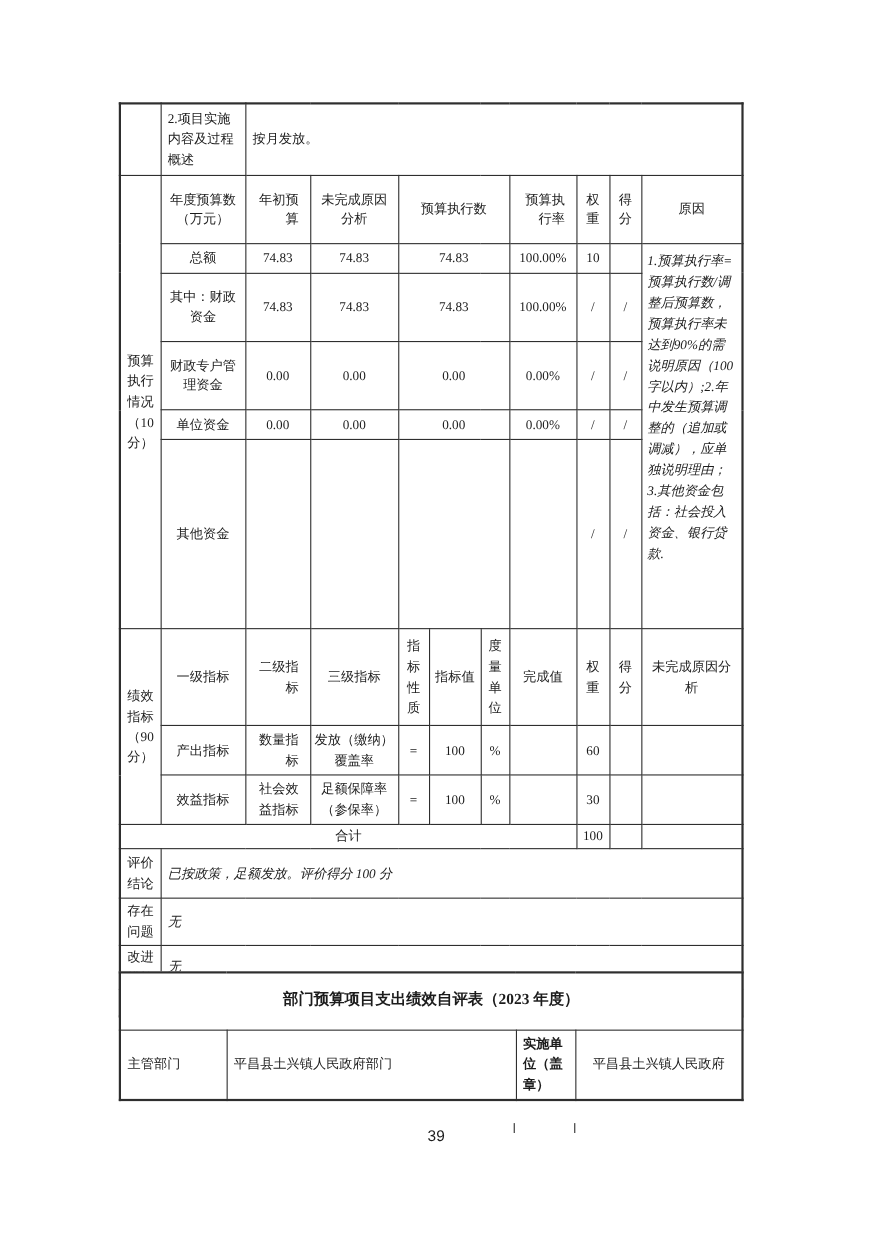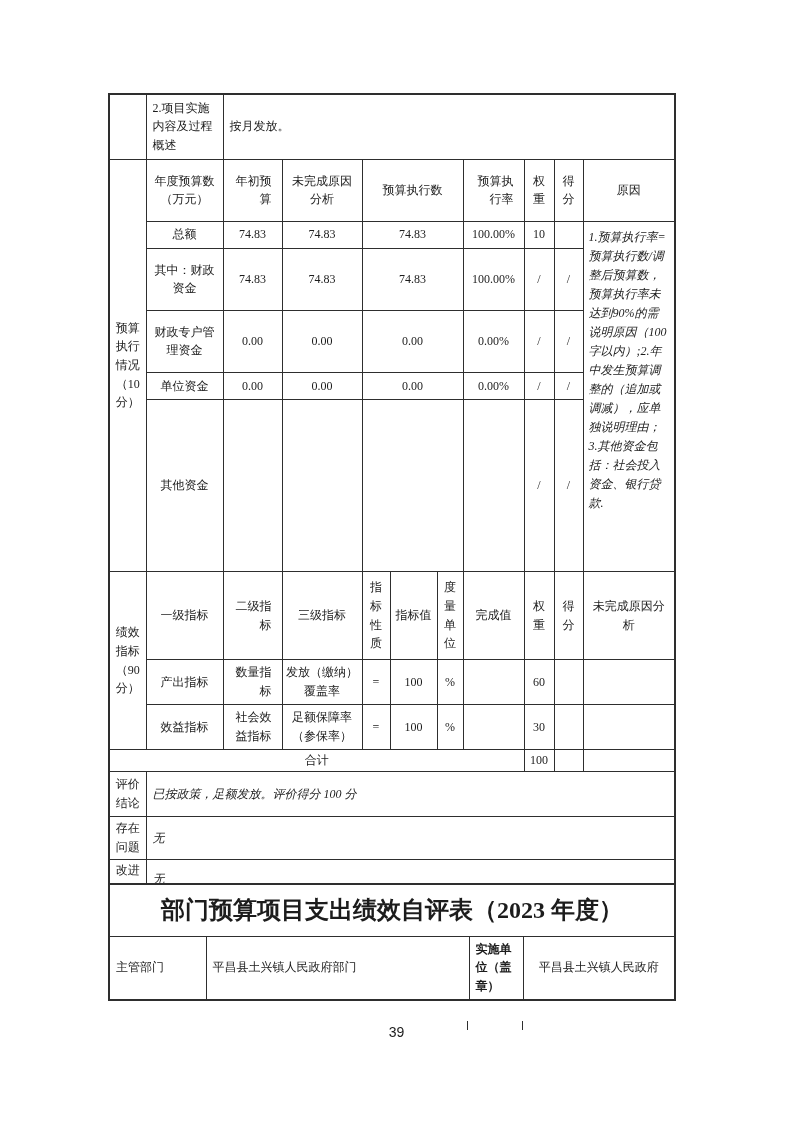--- a/index.html
+++ b/index.html
@@ -10,21 +10,21 @@
      vertical-align:middle;padding:1px 2px;overflow:hidden;word-break:break-all;}
   .t1{left:108px;top:93px;width:566px;border:2px solid #2e2e2e;}
   .t2{left:108px;top:883px;width:566px;border:2px solid #2e2e2e;}
   .tl{text-align:left;padding:2px 6px;}
   .it{font-style:italic;}
   .b{font-weight:bold;}
   .lbl{padding:12px 8px;}
   .nw{padding:0 10px;text-align:right;}
   .vh{padding:0 6px;margin-left:36px;}
   .reason{font-style:italic;text-align:left;vertical-align:top;padding:6px 5px;line-height:19px;}
-  .title2{font-size:24px;font-weight:bold;}
+  .title2{font-size:14px;font-weight:bold;}
   .stamp-patch{position:absolute;left:467px;top:1021px;width:56px;height:9px;background:#ffffff;
                border-left:1px solid #2e2e2e;border-right:1px solid #2e2e2e;box-sizing:border-box;}
   .pageno{position:absolute;left:0;top:1024px;width:793px;text-align:center;
           font-family:"Liberation Sans","DejaVu Sans",sans-serif;font-size:14px;color:#1c1c1c;}
 </style>
 </head>
 <body>
 
 <div class="page">
 

